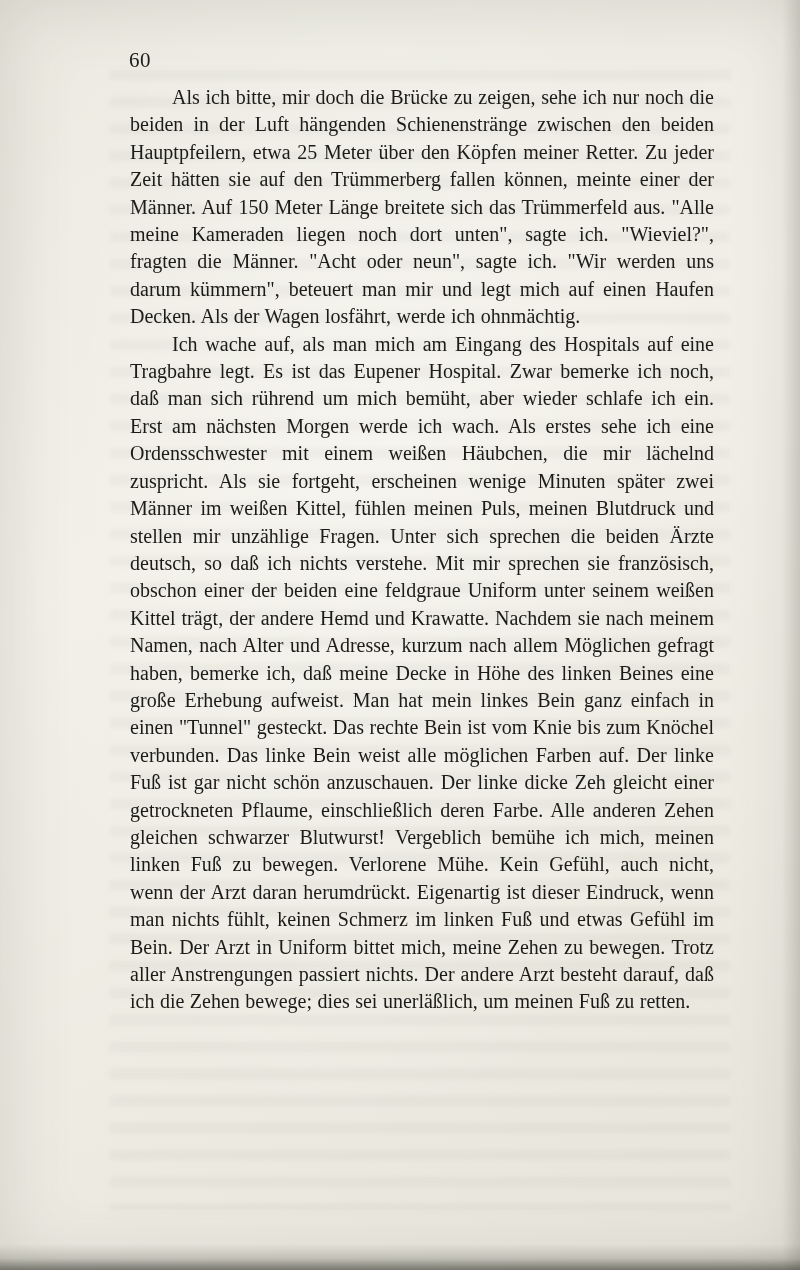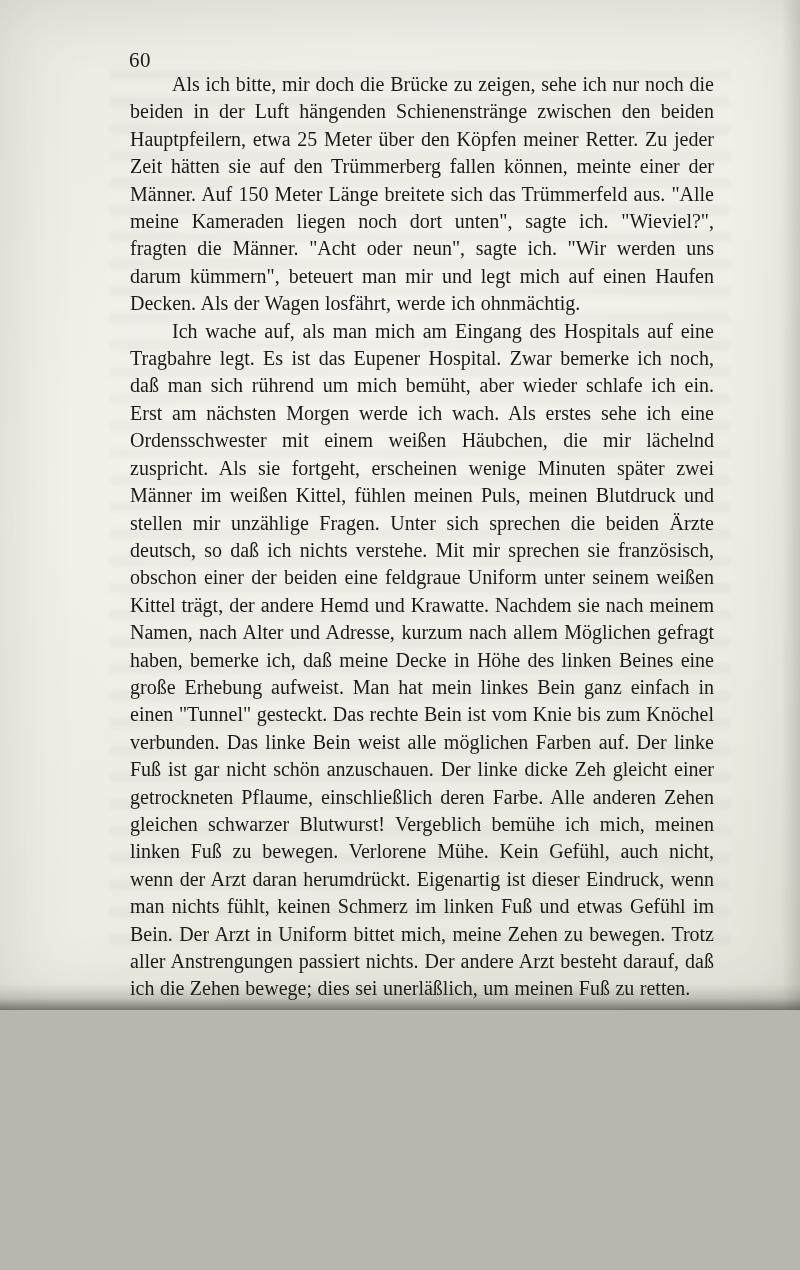--- a/index.html
+++ b/index.html
@@ -9,21 +9,21 @@
   body {
     width: 800px;
     height: 1270px;
     background: #b8b6ad;
     font-family: "Liberation Serif", "DejaVu Serif", serif;
     overflow: hidden;
   }
   .scan-page {
     position: relative;
     width: 800px;
-    height: 1010px;
+    height: 1270px;
     background:
       radial-gradient(ellipse at 45% 35%, rgba(255,255,252,0.35), rgba(0,0,0,0) 60%),
       linear-gradient(155deg, #ebe9e0 0%, #f1efe7 38%, #edebe2 70%, #e6e4da 100%);
     box-shadow: inset 0 0 70px rgba(90,88,75,0.18);
     overflow: hidden;
   }
   
   .scan-page::after {
     content: "";
     position: absolute;
@@ -47,21 +47,21 @@
     position: absolute;
     left: 129px;
     top: 48px;
     font-size: 21px;
     letter-spacing: 0.5px;
     color: #20201d;
   }
   .text-block {
     position: absolute;
     left: 130px;
-    top: 71px;
+    top: 84px;
     width: 584px;
     color: #1b1b18;
     font-size: 20px;
     line-height: 27.4px;
     text-align: justify;
     text-rendering: optimizeLegibility;
   }
   .body-para {
     margin: 0;
     text-indent: 42px;

